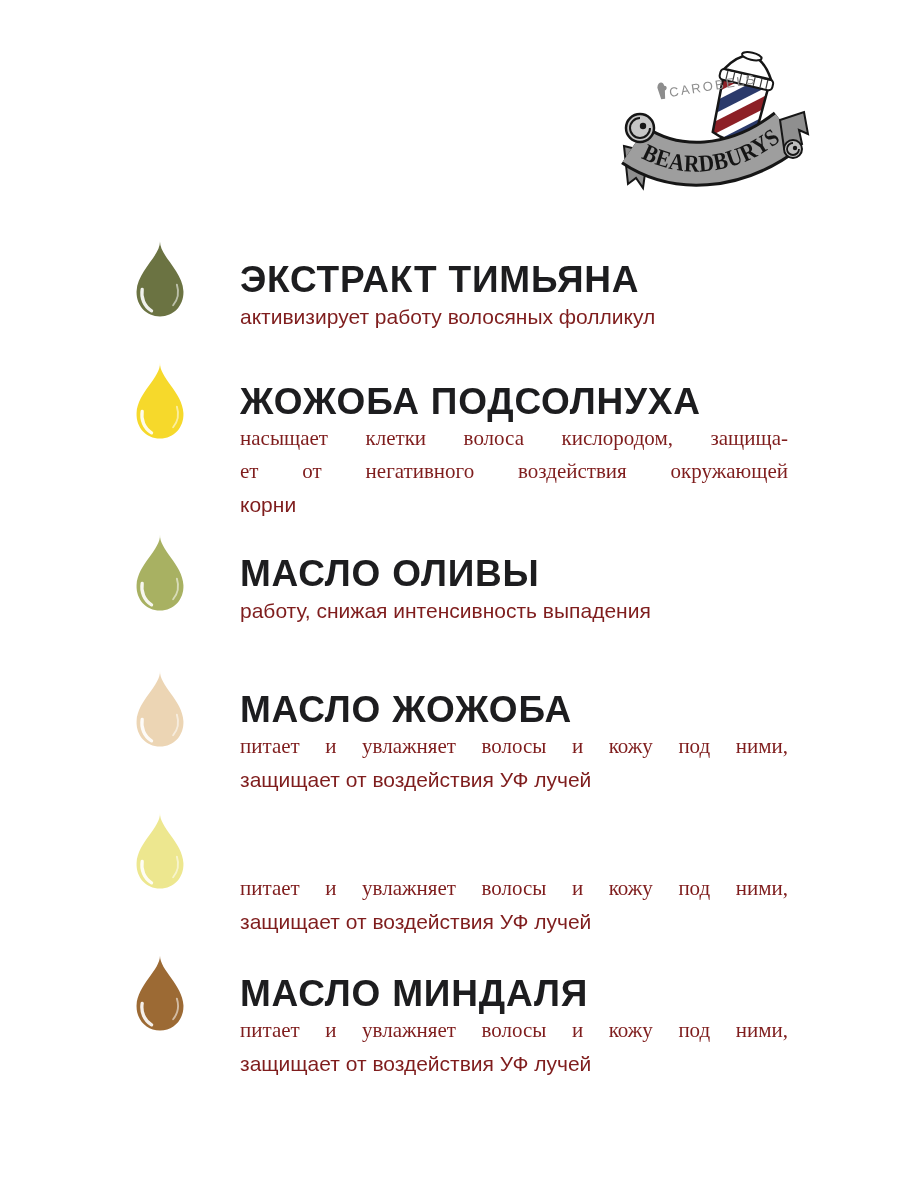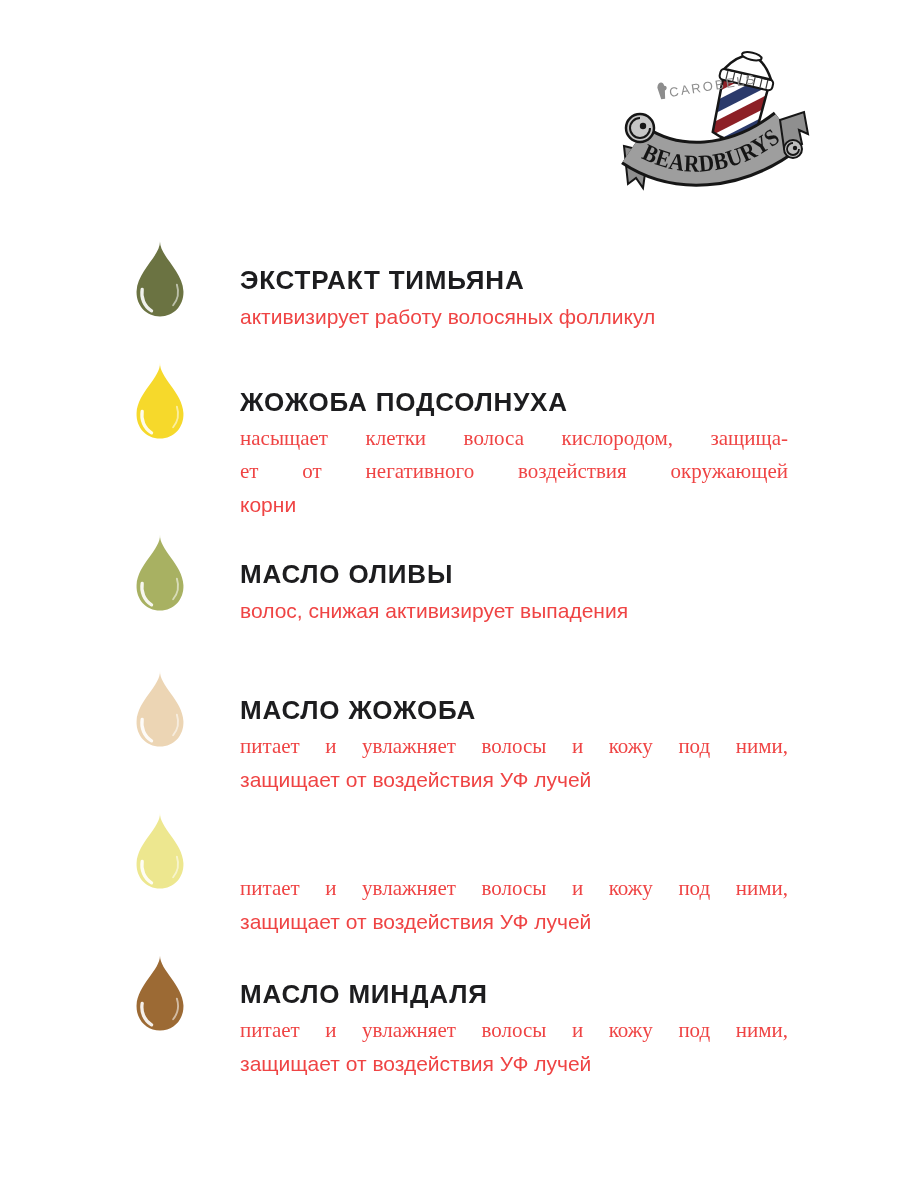--- a/index.html
+++ b/index.html
@@ -39,35 +39,35 @@
     left: 130px;
     top: 0;
     width: 60px;
     height: 82px;
     overflow: visible;
   }
   .title {
     position: absolute;
     left: 240px;
     top: 24px;
-    font-size: 26px;
+    font-size: 37px;
     font-weight: 700;
     letter-spacing: 0.8px;
     line-height: 36px;
     color: #1d1d1f;
     white-space: nowrap;
   }
   .desc {
     position: absolute;
     left: 240px;
     top: 62px;
     width: 548px;
     font-size: 21px;
     line-height: 33px;
-    color: #ef4444;
+    color: #7f1d1d;
   }
   .desc-line { width: 548px; }
   .desc-line.just { text-align: justify; text-align-last: justify; text-justify: inter-word; font-family: Liberation Serif, serif; }
 </style>
 </head>
 <body>
 
 <div class="canvas">
 
   <div class="logo">
@@ -161,21 +161,21 @@
         </div>
   </div>
       <div class="item">
     <svg class="drop" viewBox="0 0 64 86">
       <path class="drop-body" d="M32 2 C33 18 8 34 7 56 C6.4 71 17 83 32 83 C47 83 57.6 71 57 56 C56 34 31 18 32 2 Z" fill="#A8B162"></path>
       <path d="M13 54 C11.5 63 15 72 23 77" stroke="#ffffff" stroke-width="3.5" fill="none" stroke-linecap="round" opacity="0.9"></path>
       <path d="M50 49 C52.5 57 51 65 46 71" stroke="#ffffff" stroke-width="2" fill="none" stroke-linecap="round" opacity="0.55"></path>
     </svg>
     <div class="title">МАСЛО ОЛИВЫ</div>
     <div class="desc">
-          <div class="desc-line">волос, снижая активизирует выпадения</div>
+          <div class="desc-line">работу, снижая интенсивность выпадения</div>
         </div>
   </div>
       <div class="item">
     <svg class="drop" viewBox="0 0 64 86">
       <path class="drop-body" d="M32 2 C33 18 8 34 7 56 C6.4 71 17 83 32 83 C47 83 57.6 71 57 56 C56 34 31 18 32 2 Z" fill="#ECD5B4"></path>
       <path d="M13 54 C11.5 63 15 72 23 77" stroke="#ffffff" stroke-width="3.5" fill="none" stroke-linecap="round" opacity="0.9"></path>
       <path d="M50 49 C52.5 57 51 65 46 71" stroke="#ffffff" stroke-width="2" fill="none" stroke-linecap="round" opacity="0.55"></path>
     </svg>
     <div class="title">МАСЛО ЖОЖОБА</div>
     <div class="desc">

